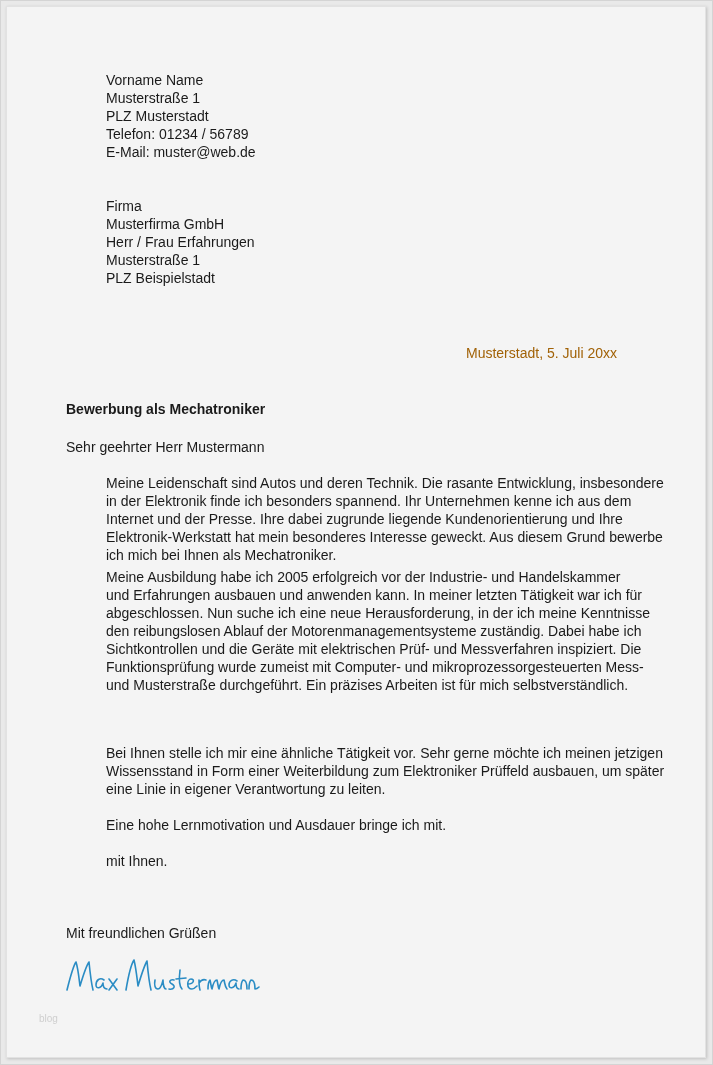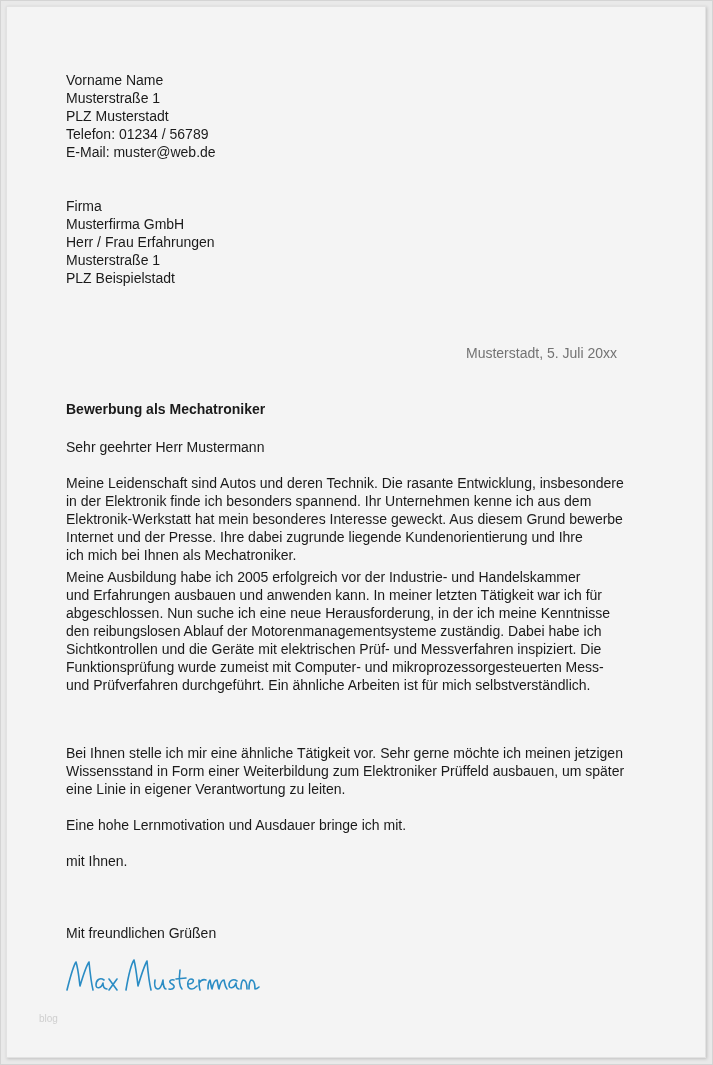--- a/index.html
+++ b/index.html
@@ -31,30 +31,30 @@
       box-shadow: 1px 1px 3px rgba(0,0,0,0.18), inset 0 0 0 1px #e2e2e2;
     }
     .text {
       position: absolute;
       left: 66px;
       color: #1a1a1a;
       font-size: 14px;
       line-height: 18px;
       white-space: nowrap;
     }
-    .block .line { display: block; }
+    .block .line { display: block; margin-left: 40px; }
     .sender { top: 71px; }
     .recipient { top: 197px; }
     .date {
       position: absolute;
       top: 344px;
       left: 466px;
       font-size: 14px;
       line-height: 18px;
-      color: #737373;
+      color: #a16207;
       white-space: nowrap;
       text-align: right;
     }
     .subject {
       top: 400px;
       font-weight: bold;
     }
     .salutation { top: 438px; }
     .p1 { top: 474px; }
     .p2 { top: 568px; }
@@ -103,33 +103,33 @@
 
 <div class="date">Musterstadt, 5. Juli 20xx</div>
 
 <div class="text subject">Bewerbung als Mechatroniker</div>
 
 <div class="text salutation">Sehr geehrter Herr Mustermann</div>
 
 <div class="text block p1">
   <span class="line">Meine Leidenschaft sind Autos und deren Technik. Die rasante Entwicklung, insbesondere</span>
   <span class="line">in der Elektronik finde ich besonders spannend. Ihr Unternehmen kenne ich aus dem</span>
+  <span class="line">Internet und der Presse. Ihre dabei zugrunde liegende Kundenorientierung und Ihre</span>
   <span class="line">Elektronik-Werkstatt hat mein besonderes Interesse geweckt. Aus diesem Grund bewerbe</span>
-  <span class="line">Internet und der Presse. Ihre dabei zugrunde liegende Kundenorientierung und Ihre</span>
   <span class="line">ich mich bei Ihnen als Mechatroniker.</span>
 </div>
 
 <div class="text block p2">
   <span class="line">Meine Ausbildung habe ich 2005 erfolgreich vor der Industrie- und Handelskammer</span>
   <span class="line">und Erfahrungen ausbauen und anwenden kann. In meiner letzten Tätigkeit war ich für</span>
   <span class="line">abgeschlossen. Nun suche ich eine neue Herausforderung, in der ich meine Kenntnisse</span>
   <span class="line">den reibungslosen Ablauf der Motorenmanagementsysteme zuständig. Dabei habe ich</span>
   <span class="line">Sichtkontrollen und die Geräte mit elektrischen Prüf- und Messverfahren inspiziert. Die</span>
   <span class="line">Funktionsprüfung wurde zumeist mit Computer- und mikroprozessorgesteuerten Mess-</span>
-  <span class="line">und Prüfverfahren durchgeführt. Ein ähnliche Arbeiten ist für mich selbstverständlich.</span>
+  <span class="line">und Musterstraße durchgeführt. Ein präzises Arbeiten ist für mich selbstverständlich.</span>
 </div>
 
 <div class="text block p3">
   <span class="line">Bei Ihnen stelle ich mir eine ähnliche Tätigkeit vor. Sehr gerne möchte ich meinen jetzigen</span>
   <span class="line">Wissensstand in Form einer Weiterbildung zum Elektroniker Prüffeld ausbauen, um später</span>
   <span class="line">eine Linie in eigener Verantwortung zu leiten.</span>
 </div>
 
 <div class="text block p4">
   <span class="line">Eine hohe Lernmotivation und Ausdauer bringe ich mit.</span>

